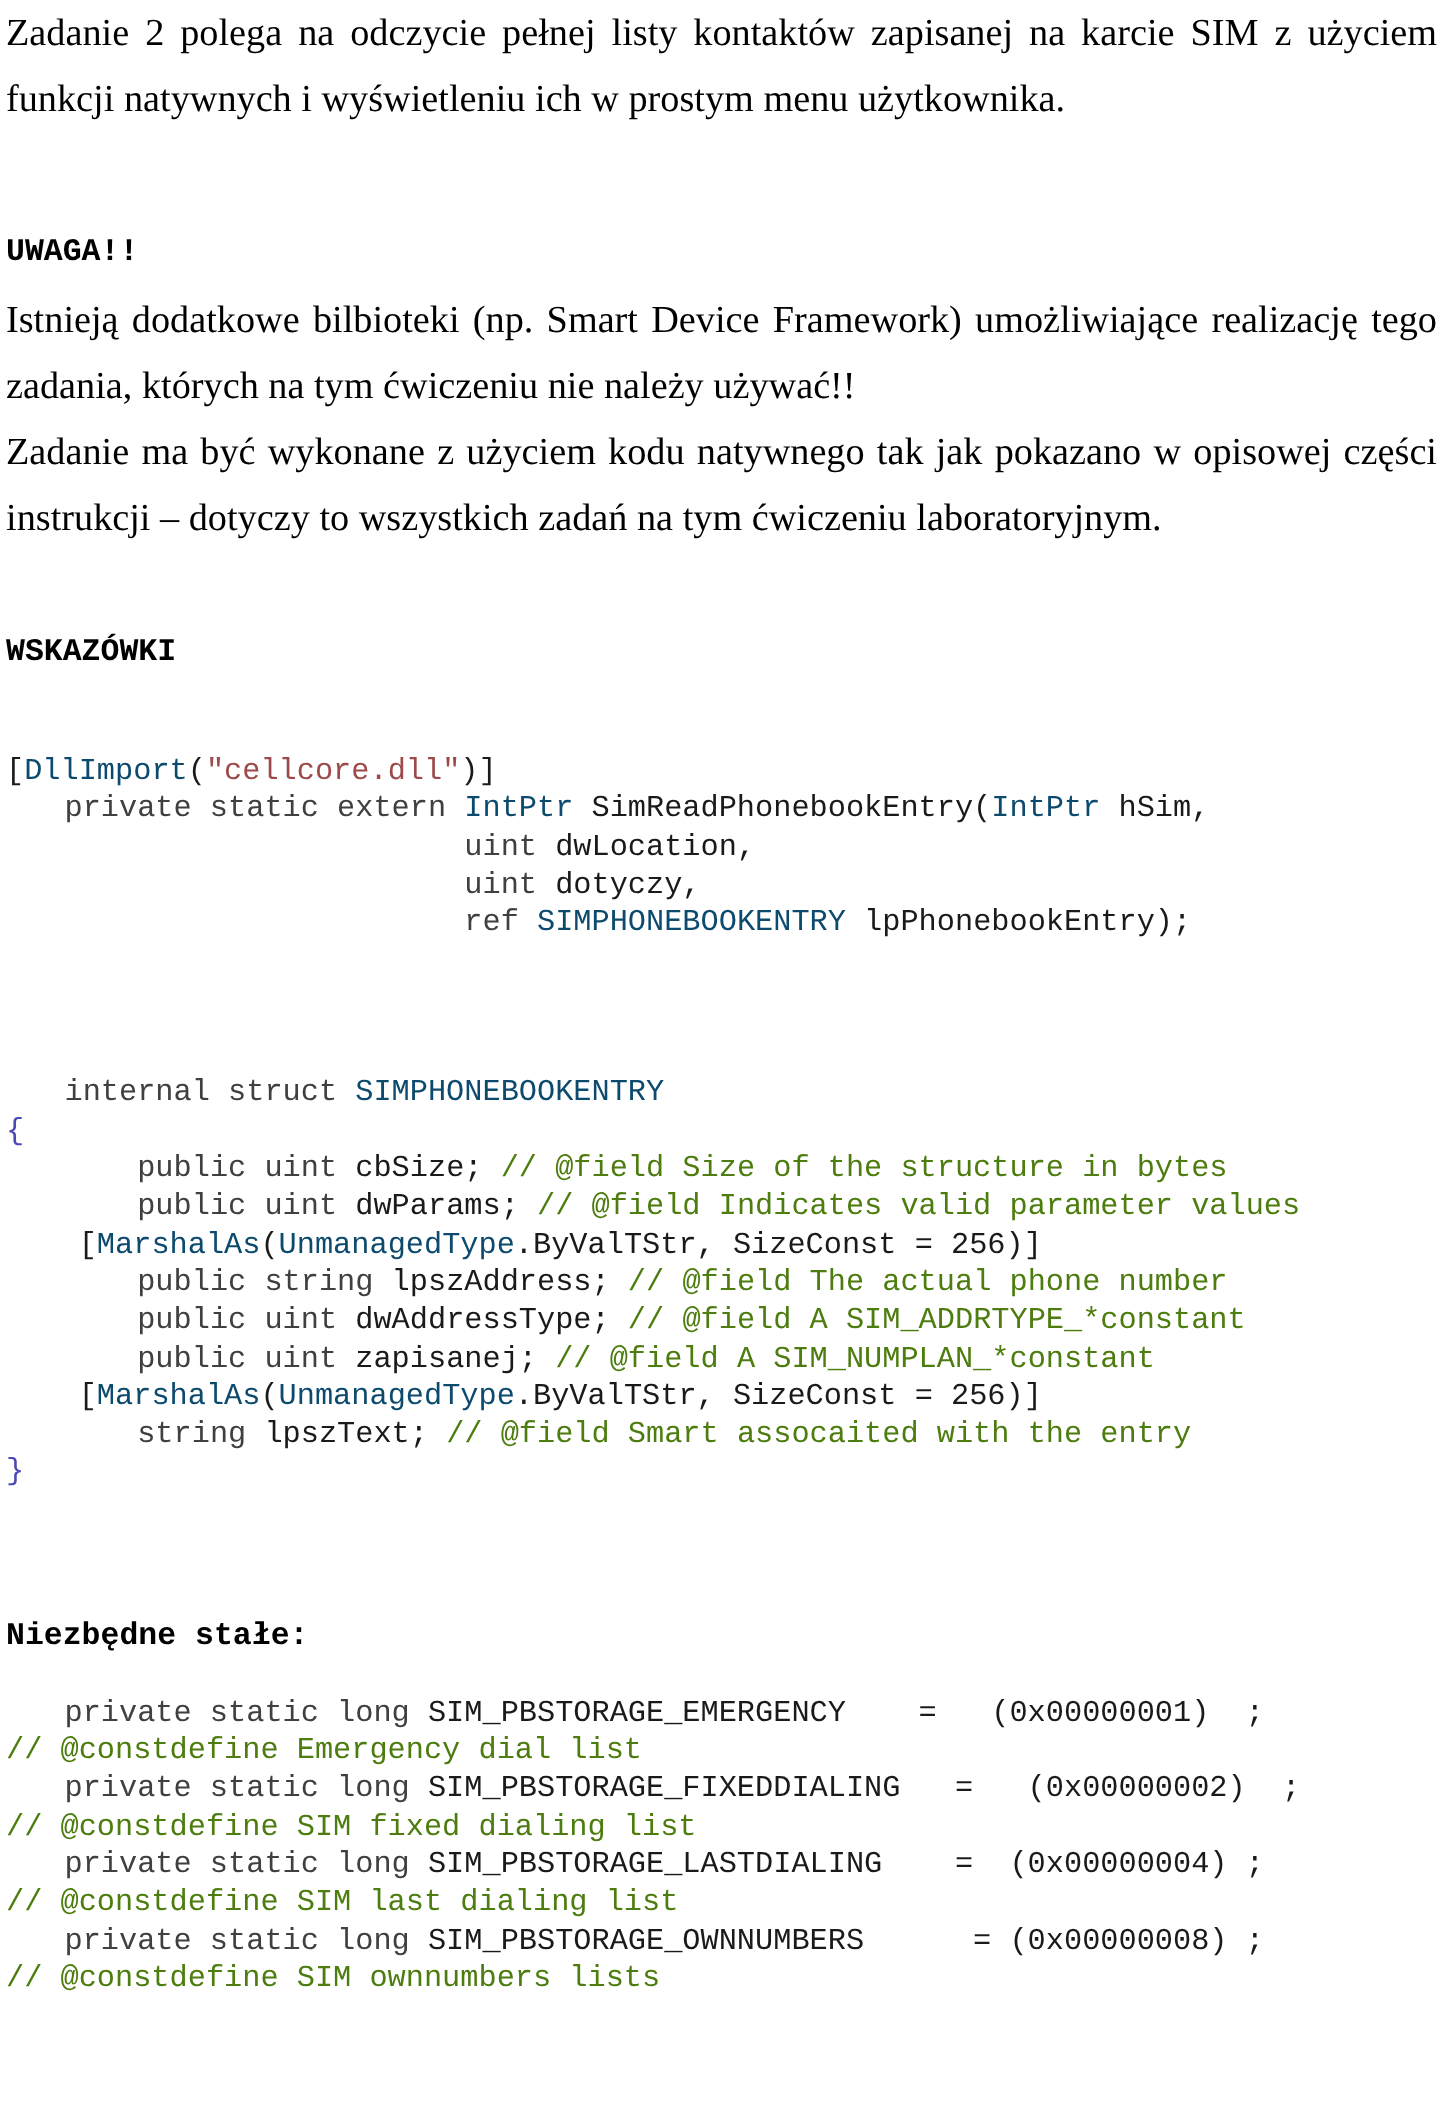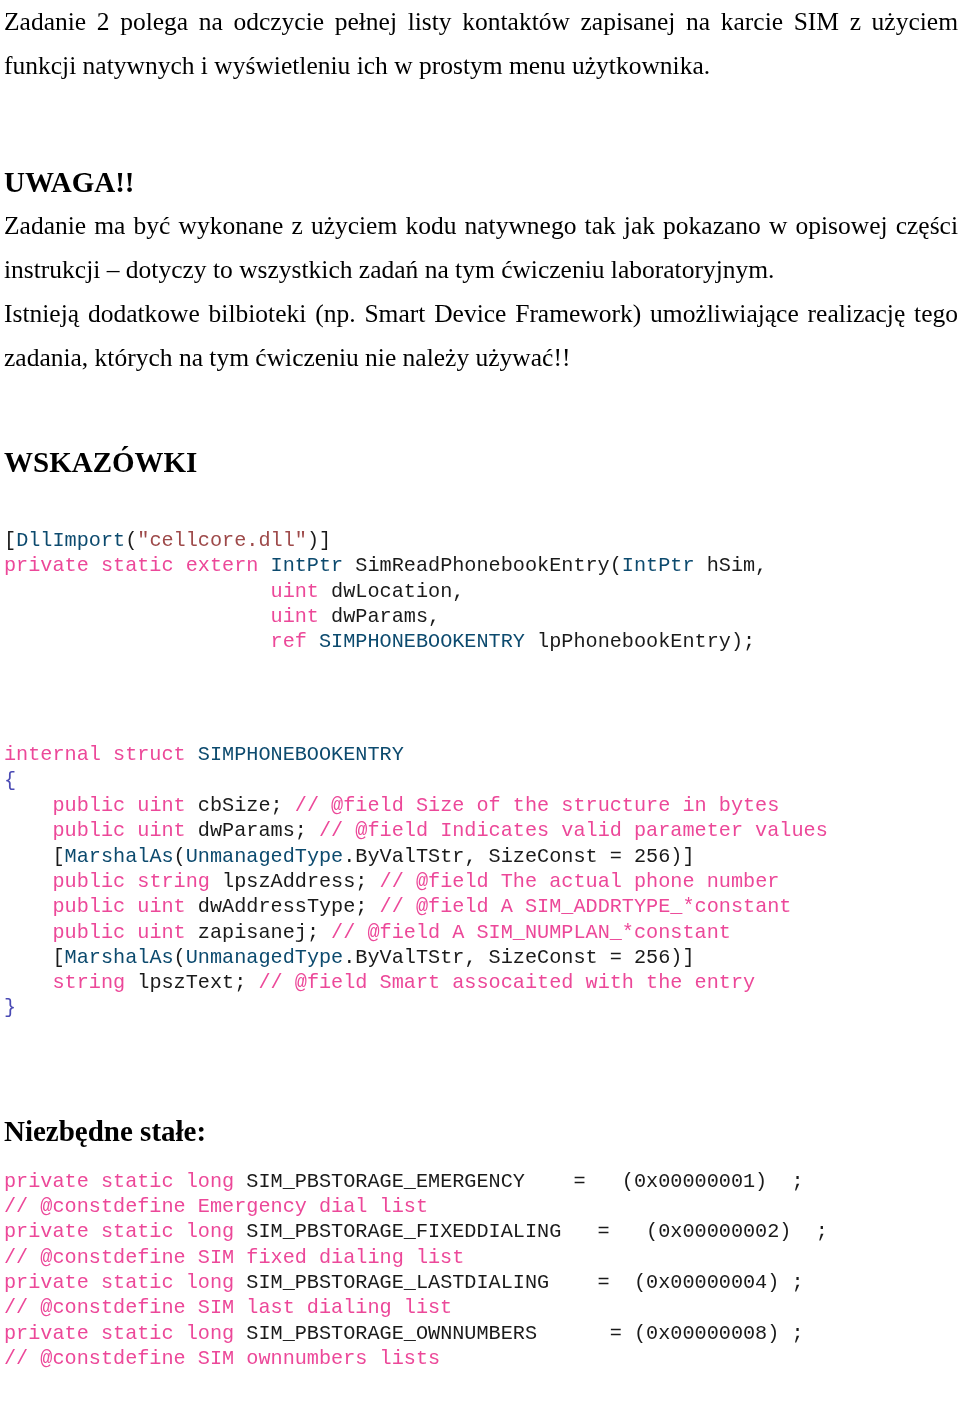--- a/index.html
+++ b/index.html
@@ -26,74 +26,74 @@
   .prose {
     font-family: "Liberation Serif", "DejaVu Serif", serif;
     font-size: 25.5px;
     line-height: 44px;
     color: #000;
     margin: 0 2px 0 4px;
   }
   .prose.justify { text-align: justify; text-align-last: left; }
 
   .head-bold {
-    font-family: Liberation Serif, serif;
+    font-family: Liberation Mono, monospace;
     font-weight: bold;
-    font-size: 29px;
+    font-size: 21px;
     line-height: 44px;
-    margin: 16px 0 0 4px;
+    margin: 3px 0 0 4px;
   }
 
   .gap-sm { height: 16px; }
   .gap-lg { height: 44px; }
   .gap-xl { height: 56px; }
 
   
   .code {
     font-family: "Liberation Mono", "DejaVu Sans Mono", monospace;
     font-size: 20.2px;
     line-height: 25.3px;
     white-space: pre;
     margin: 0 0 0 4px;
     letter-spacing: 0px;
     color: #1a1a1a;
   }
-  .code .kw   { color: #ec4899; }      
+  .code .kw   { color: #404040; margin-left: 39px; }      
   .code .typ  { color: #0c4a6e; }      
   .code .str  { color: #9e4a4a; }      
-  .code .cmt  { color: #ec4899; }      
+  .code .cmt  { color: #4d7c0f; }      
   .code .pnc  { color: #4a4ab4; }      
   .code .pl   { color: #1a1a1a; }      
 </style>
 </head>
 <body>
 
 <div class="page">
 
   <p class="prose justify">Zadanie 2 polega na odczycie pełnej listy kontaktów zapisanej na karcie SIM z użyciem funkcji natywnych i wyświetleniu ich w prostym menu użytkownika.</p>
 
   <div class="gap-xl"></div>
 
   <div class="head-bold">UWAGA!!</div>
 
+  <p class="prose justify">Istnieją dodatkowe bilbioteki (np. Smart Device Framework) umożliwiające realizację tego zadania, których na tym ćwiczeniu nie należy używać!!</p>
+
   <p class="prose justify">Zadanie ma być wykonane z użyciem kodu natywnego tak jak pokazano w opisowej części instrukcji – dotyczy to wszystkich zadań na tym ćwiczeniu laboratoryjnym.</p>
-
-  <p class="prose justify">Istnieją dodatkowe bilbioteki (np. Smart Device Framework) umożliwiające realizację tego zadania, których na tym ćwiczeniu nie należy używać!!</p>
 
   <div class="gap-lg"></div>
 
   <div class="head-bold">WSKAZÓWKI</div>
 
 
   <div class="gap-lg"></div>
 
   <div class="code"><span class="pl">[</span><span class="typ">DllImport</span><span class="pl">(</span><span class="str">"cellcore.dll"</span><span class="pl">)]</span>
 <span class="kw">private static extern </span><span class="typ">IntPtr</span><span class="pl"> SimReadPhonebookEntry(</span><span class="typ">IntPtr</span><span class="pl"> hSim,</span>
 <span class="pl">                      </span><span class="kw">uint</span><span class="pl"> dwLocation,</span>
-<span class="pl">                      </span><span class="kw">uint</span><span class="pl"> dwParams,</span>
+<span class="pl">                      </span><span class="kw">uint</span><span class="pl"> dotyczy,</span>
 <span class="pl">                      </span><span class="kw">ref</span><span class="pl"> </span><span class="typ">SIMPHONEBOOKENTRY</span><span class="pl"> lpPhonebookEntry);</span></div>
 
   <div class="gap-xl"></div>
   <div class="gap-sm"></div>
 
 
   <div class="gap-sm"></div>
 
   <div class="code"><span class="kw">internal struct </span><span class="typ">SIMPHONEBOOKENTRY</span>
 <span class="pnc">{</span>

